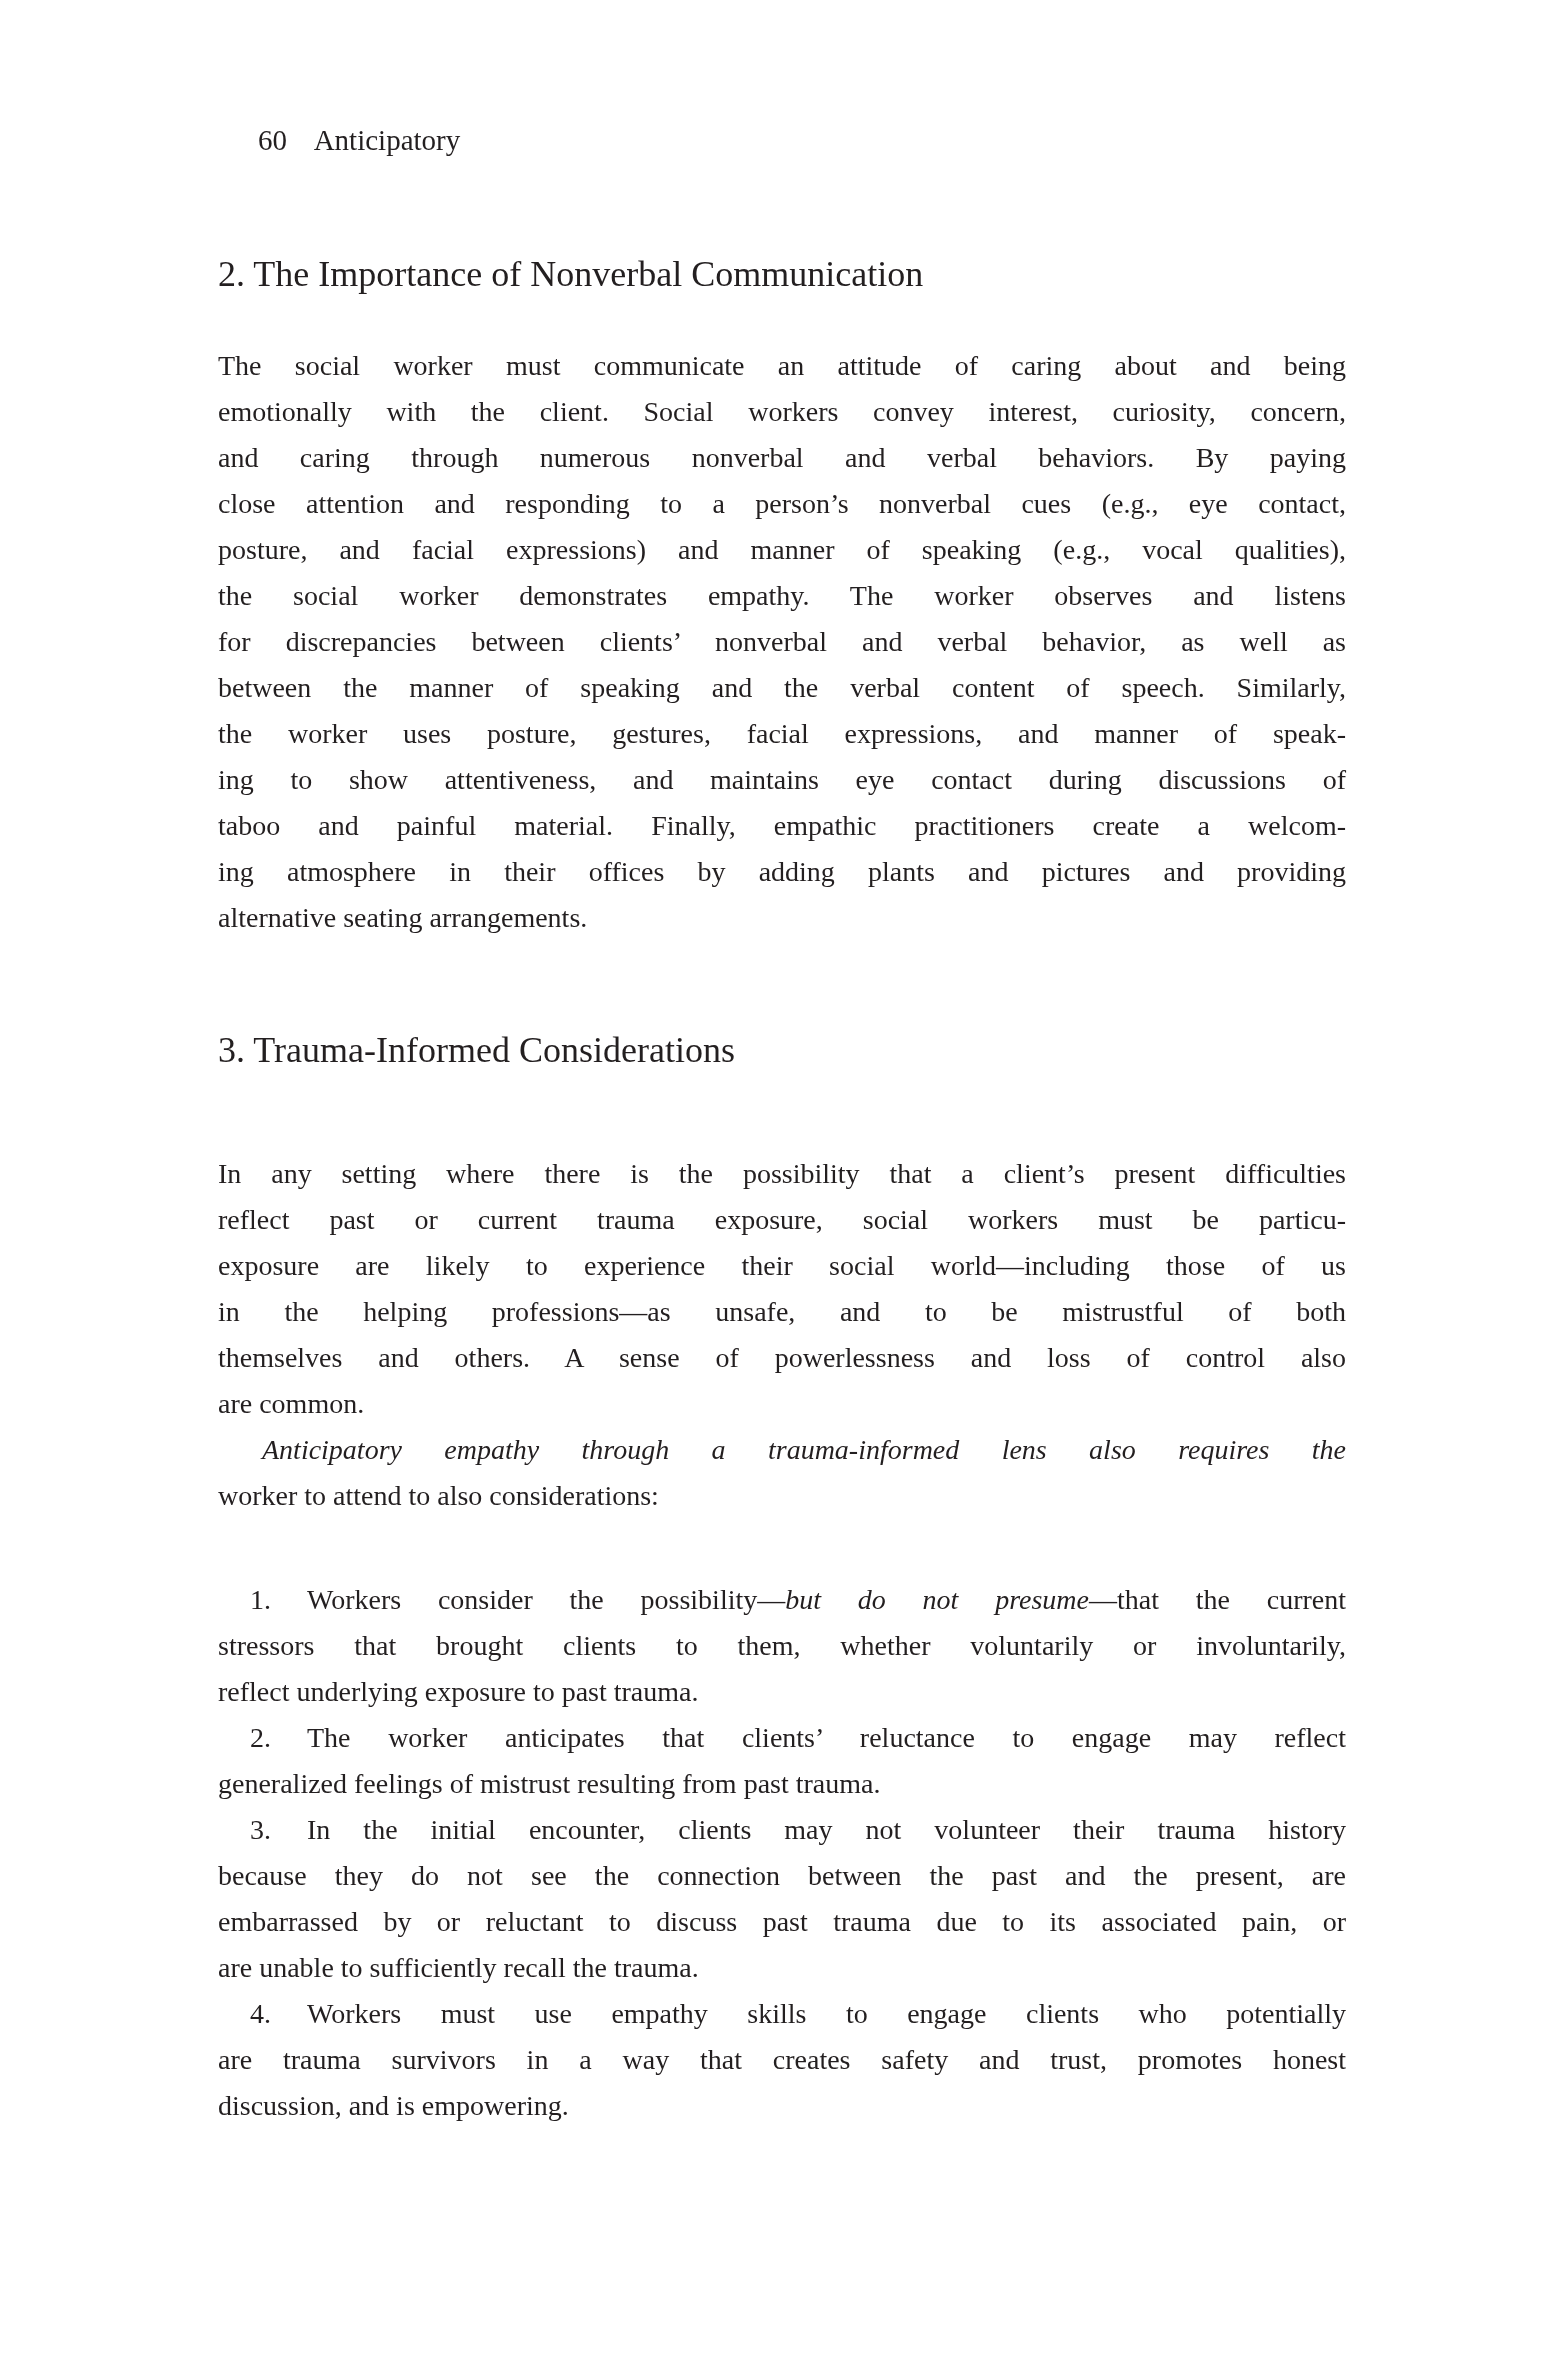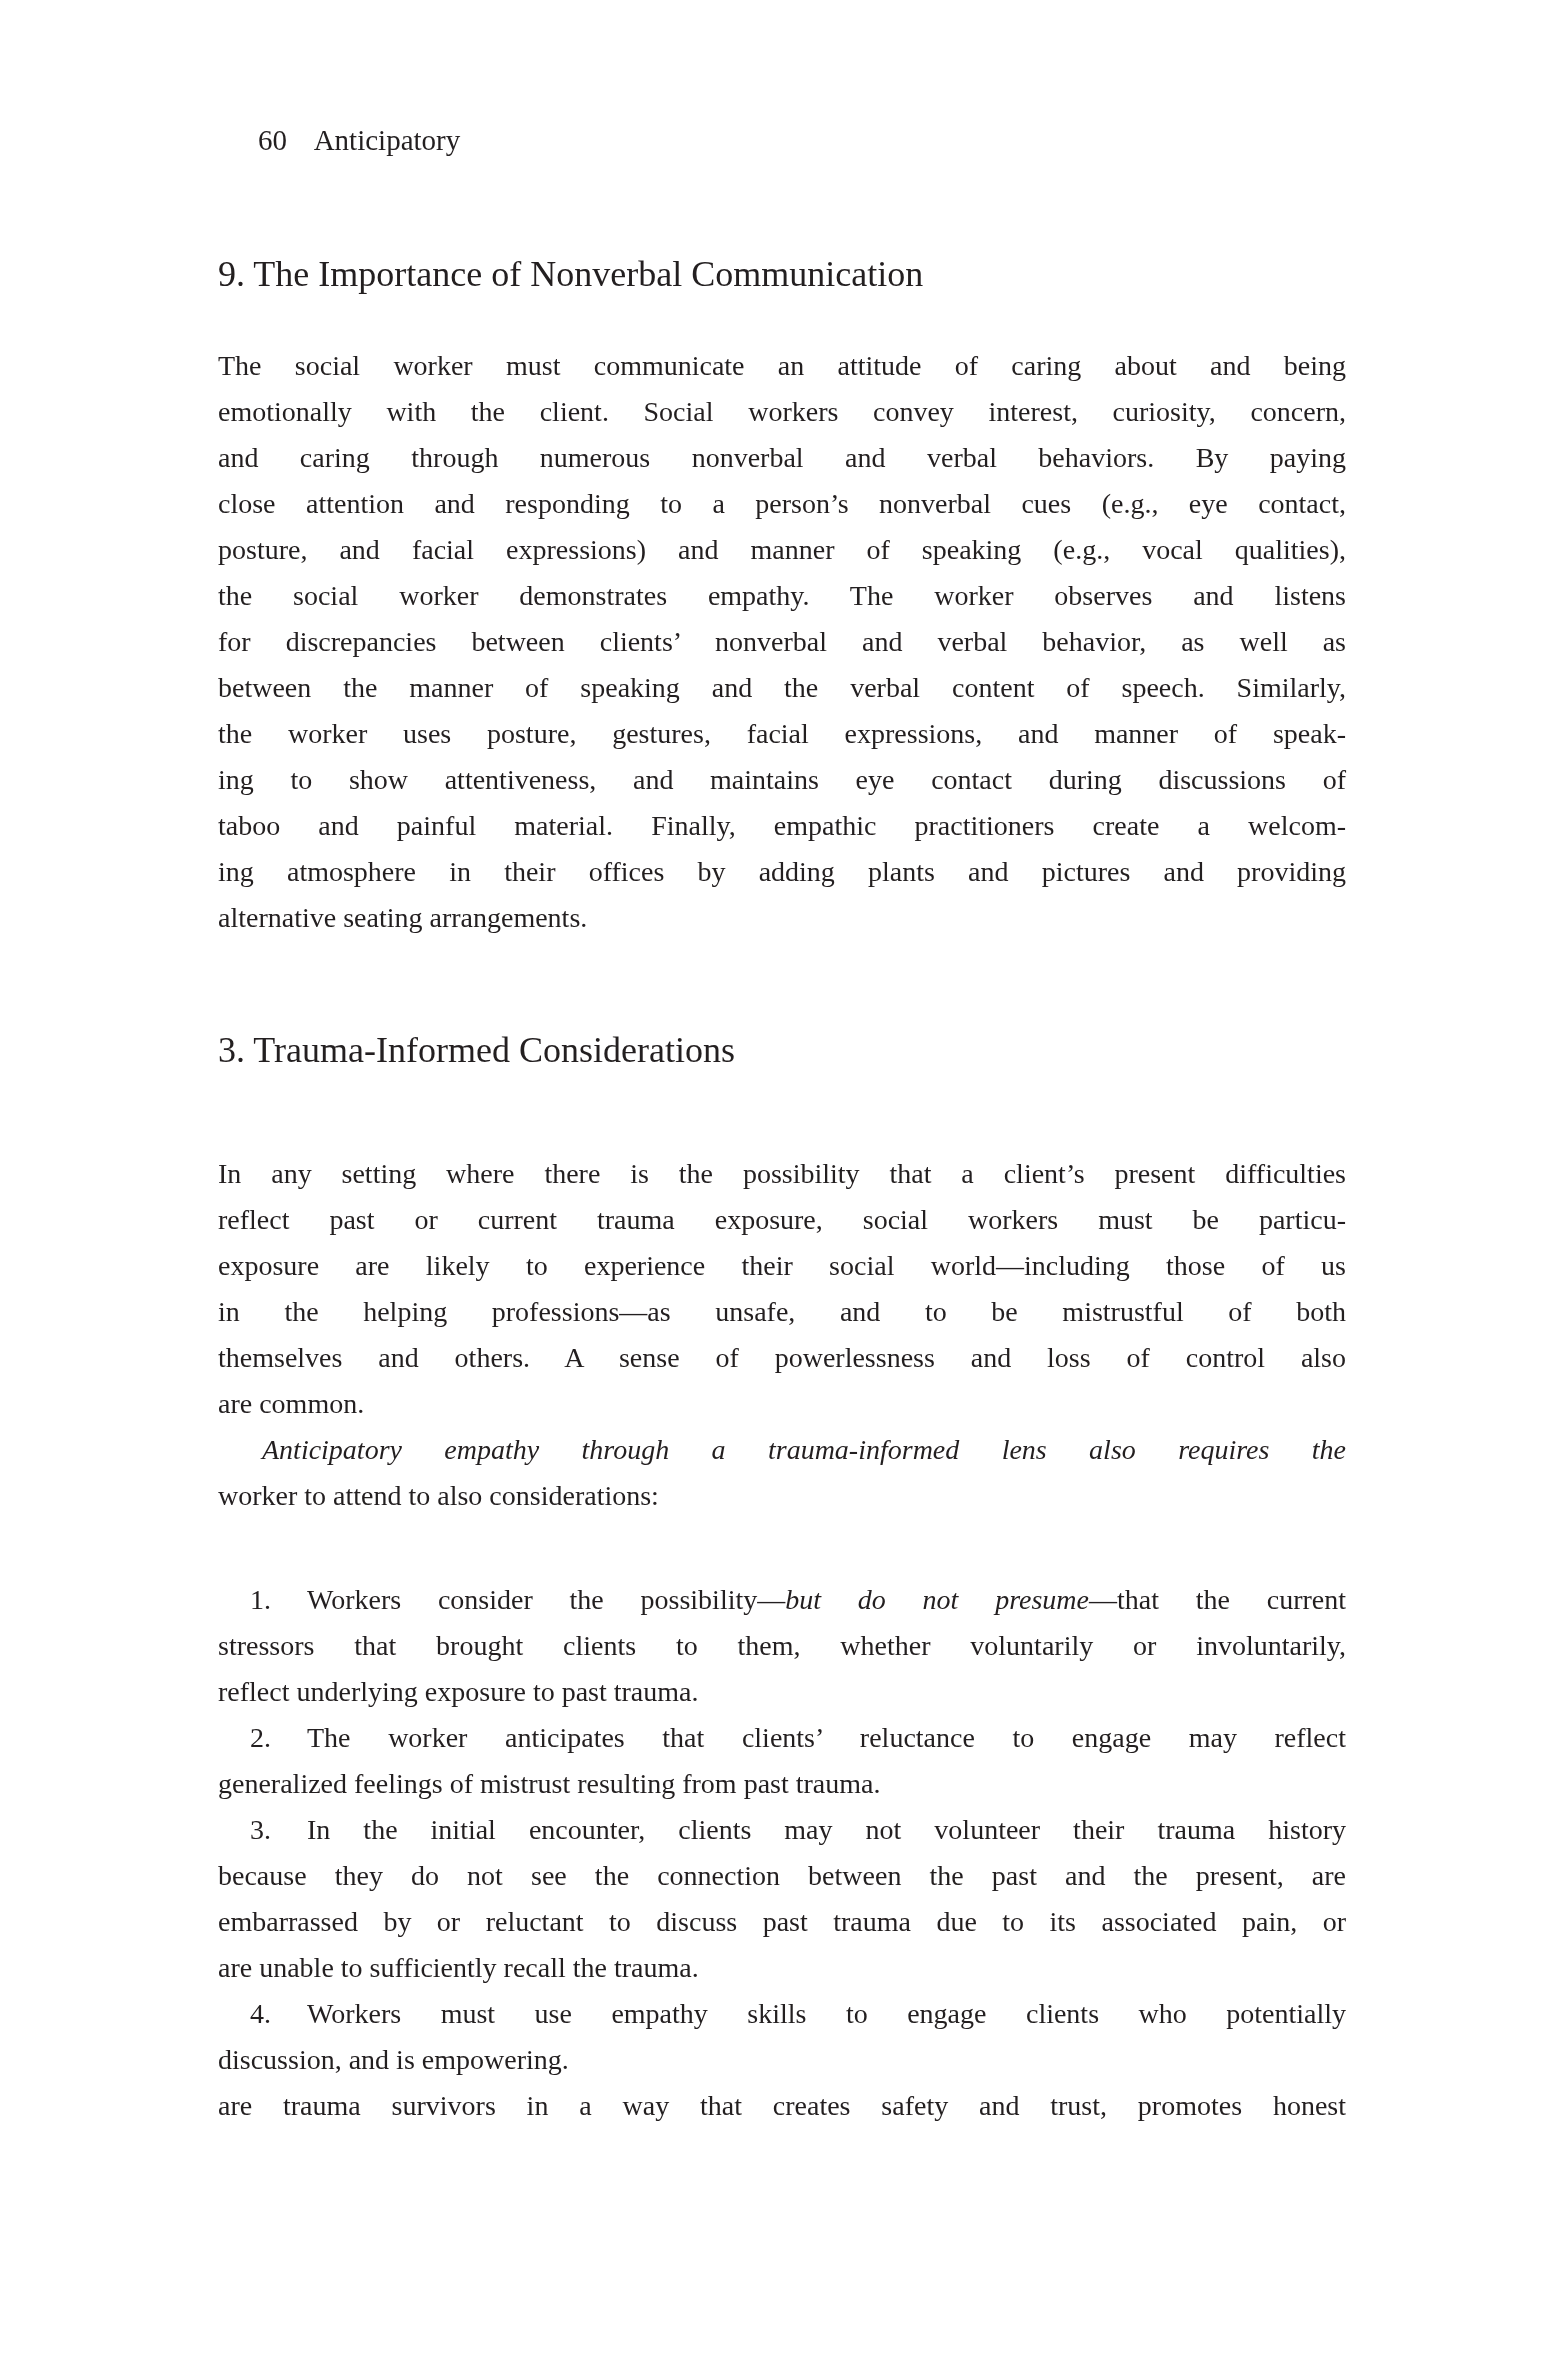--- a/index.html
+++ b/index.html
@@ -16,21 +16,21 @@
   em { font-style: italic; }
 </style>
 </head>
 <body>
 
 <div class="running-head">
   <span class="num">60</span>
   <span>Anticipatory</span>
 </div>
 
-<h2 class="section-heading" style="top:252px;">9. The Importance of Nonverbal Communication</h2>
+<h2 class="section-heading" style="top:252px;">2. The Importance of Nonverbal Communication</h2>
 
 <div class="para" style="top:343px;">
   <span class="line">The social worker must communicate an attitude of caring about and being</span>
   <span class="line">emotionally with the client. Social workers convey interest, curiosity, concern,</span>
   <span class="line">and caring through numerous nonverbal and verbal behaviors. By paying</span>
   <span class="line">close attention and responding to a person’s nonverbal cues (e.g., eye contact,</span>
   <span class="line">posture, and facial expressions) and manner of speaking (e.g., vocal qualities),</span>
   <span class="line">the social worker demonstrates empathy. The worker observes and listens</span>
   <span class="line">for discrepancies between clients’ nonverbal and verbal behavior, as well as</span>
   <span class="line">between the manner of speaking and the verbal content of speech. Similarly,</span>
@@ -61,16 +61,16 @@
 
   <span class="line"><span class="list-num">2.</span><span>The worker anticipates that clients’ reluctance to engage may reflect</span></span>
   <span class="line last">generalized feelings of mistrust resulting from past trauma.</span>
 
   <span class="line"><span class="list-num">3.</span><span>In the initial encounter, clients may not volunteer their trauma history</span></span>
   <span class="line">because they do not see the connection between the past and the present, are</span>
   <span class="line">embarrassed by or reluctant to discuss past trauma due to its associated pain, or</span>
   <span class="line last">are unable to sufficiently recall the trauma.</span>
 
   <span class="line"><span class="list-num">4.</span><span>Workers must use empathy skills to engage clients who potentially</span></span>
+  <span class="line">are trauma survivors in a way that creates safety and trust, promotes honest</span>
   <span class="line last">discussion, and is empowering.</span>
-  <span class="line">are trauma survivors in a way that creates safety and trust, promotes honest</span>
 </div>
 
 
 </body></html>

